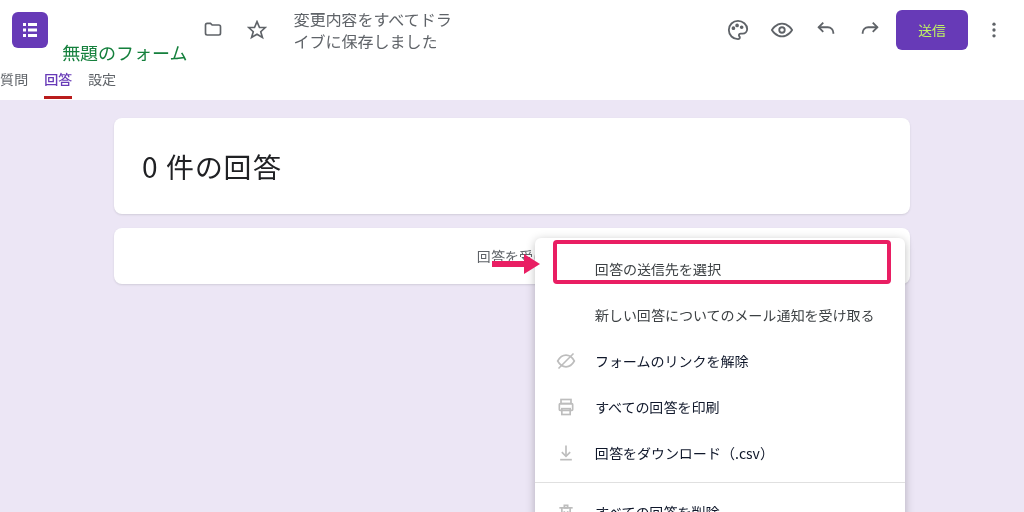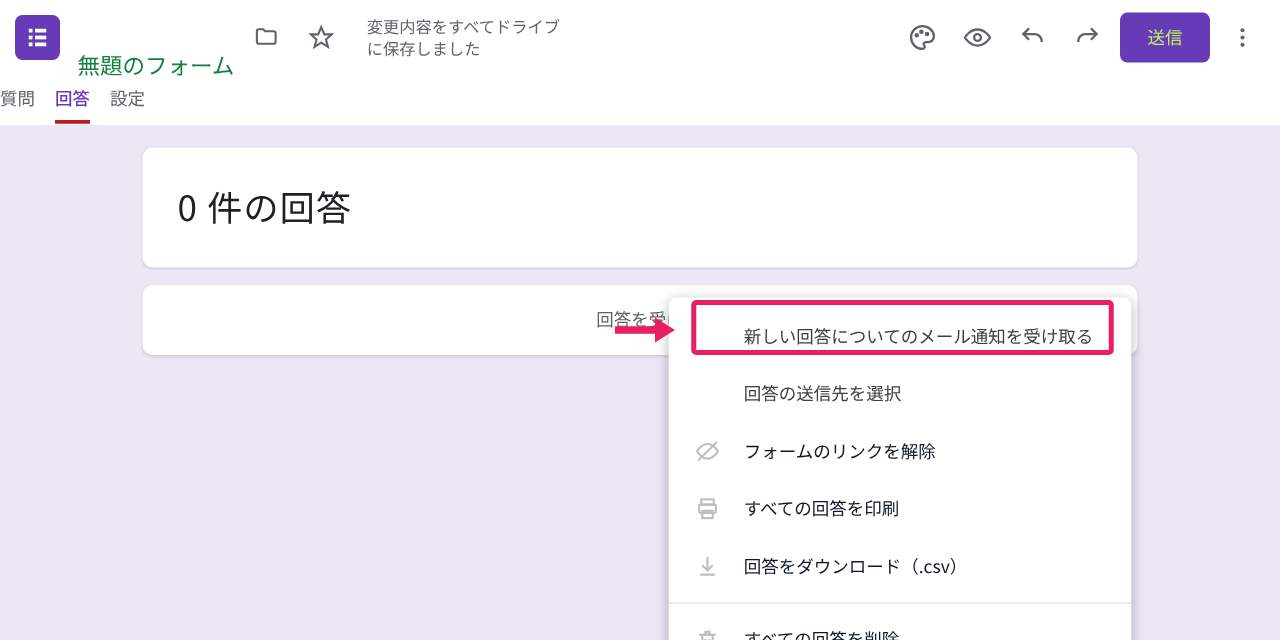--- a/index.html
+++ b/index.html
@@ -1,21 +1,21 @@
 <!DOCTYPE html>
 <html><head>
 <meta charset="utf-8">
 <style>
   * { box-sizing: border-box; margin: 0; padding: 0; font-family: "Hiragino Sans", "Noto Sans JP", Arial, sans-serif; }
   body { width: 1024px; height: 512px; overflow: hidden; background: #fff; }
   .header { height: 60px; display: flex; align-items: center; padding: 0 12px; gap: 8px; position: relative; }
   .logo { width: 36px; height: 36px; border-radius: 6px; background: #673ab7; display: flex; align-items: center; justify-content: center; }
   .title { font-size: 18px; color: #15803d; margin-left: 6px; margin-top: 44px; }
   .icon-btn { width: 36px; height: 36px; border-radius: 50%; display: flex; align-items: center; justify-content: center; color: #5f6368; cursor: pointer; flex-shrink: 0; }
-  .save-msg { font-size: 13px; color: #5f6368; line-height: 1.4; margin-left: 10px; max-width: 160px; }
+  .save-msg { font-size: 16px; color: #5f6368; line-height: 1.4; margin-left: 10px; max-width: 160px; }
   .spacer { flex: 1; }
   .send-btn { background: #673ab7; color: #bef264; border: none; border-radius: 6px; padding: 10px 22px; font-size: 14px; cursor: pointer; }
   .tabs { display: flex; gap: 16px; height: 40px; align-items: flex-end; border-bottom: 1px solid transparent; }
   .tab { font-size: 14px; color: #5f6368; padding-bottom: 10px; cursor: pointer; }
   .tab.active { color: #673ab7; border-bottom: 3px solid #b91c1c; padding-bottom: 7px; font-weight: 500; }
   .canvas { background: #ece6f5; min-height: 412px; padding-top: 18px; display: flex; flex-direction: column; align-items: center; position: relative; }
   .card { width: 796px; background: #fff; border-radius: 8px; box-shadow: 0 1px 2px rgba(60,64,67,.15); }
   .card1 { height: 96px; display: flex; align-items: center; justify-content: space-between; padding: 0 28px; }
   .count { font-size: 28px; color: #202124; letter-spacing: 1px; }
   .card2 { margin-top: 14px; height: 56px; display: flex; align-items: center; justify-content: center; color: #5f6368; font-size: 14px; }
@@ -101,25 +101,25 @@
   <div class="card card1">
     <div class="count">0 件の回答</div>
   </div>
   <div class="card card2">
     <span>回答を受け</span>
   </div>
 
   <div class="menu">
     <div class="menu-item">
       <span class="mi-icon"></span>
-      <span>新しい回答についてのメール通知を受け取る</span>
+      <span>回答の送信先を選択</span>
     </div>
     <div class="menu-item">
       <span class="mi-icon"></span>
-      <span>回答の送信先を選択</span>
+      <span>新しい回答についてのメール通知を受け取る</span>
     </div>
     <div class="menu-item disabled">
       <span class="mi-icon">
         <svg width="20" height="20" viewBox="0 0 24 24" fill="none" stroke="#bdbdbd" stroke-width="2">
             <path d="M2 12s4-7 10-7 10 7 10 7-4 7-10 7S2 12 2 12z"></path>
             <line x1="3" y1="21" x2="21" y2="3"></line>
           </svg>
       </span>
       <span>フォームのリンクを解除</span>
     </div>

